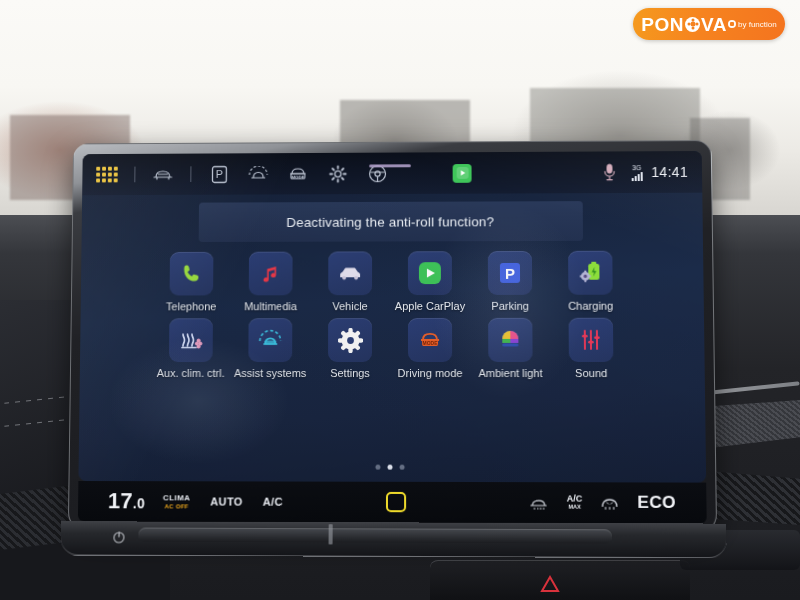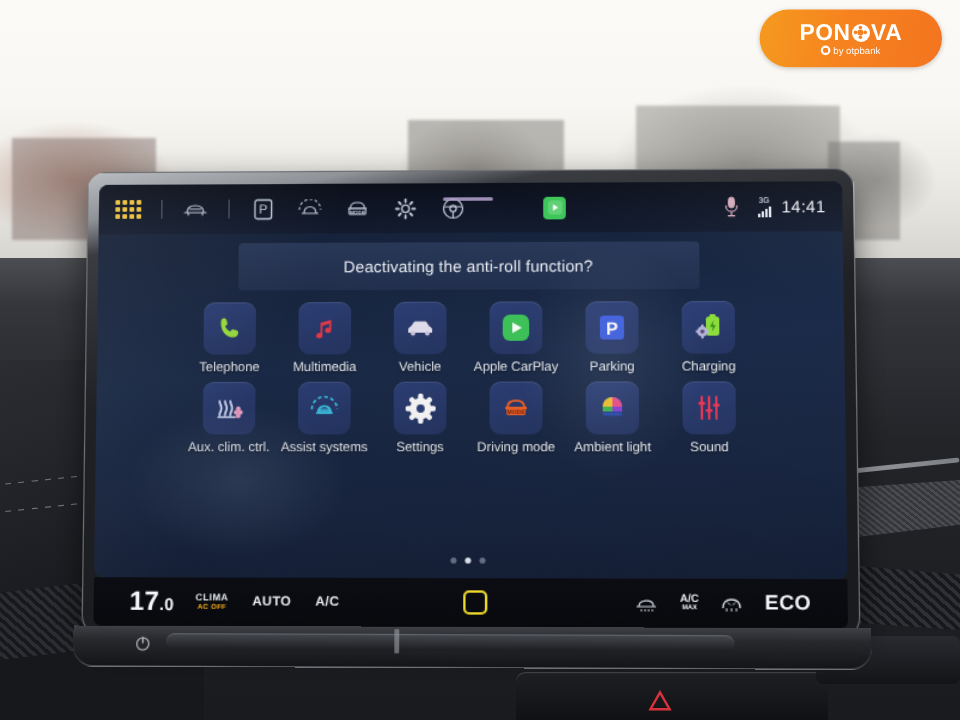--- a/index.html
+++ b/index.html
@@ -81,25 +81,25 @@
   }
   .hazard svg{ display:block; }
   .console-bottom{
     position:absolute; left:430px; top:560px; width:260px; height:40px;
     background:linear-gradient(180deg,#1e1f23,#101114); border-radius:8px 8px 0 0;
     border-top:1px solid rgba(160,163,168,.35);
   }
 
   
   .watermark{
-    position:absolute; left:633px; top:8px; width:152px; height:48px;
+    position:absolute; left:633px; top:8px; width:152px; height:32px;
     border-radius:24px;
     background:linear-gradient(100deg,#f59a1e 0%, #f6831f 45%, #f4741f 100%);
     box-shadow:0 1px 4px rgba(0,0,0,.22);
-    display:flex; flex-direction:column; align-items:center; justify-content:center;
+    display:flex; flex-direction:row; align-items:center; justify-content:center;
     gap:1px;
   }
   .wm-main{
     color:#fff; font-weight:bold; font-size:19px; letter-spacing:.5px;
     display:flex; align-items:center; line-height:1;
   }
   .wm-o{
     display:inline-block; width:15px; height:15px; border-radius:50%;
     background:#fff; position:relative; margin:0 1px;
   }
@@ -297,21 +297,21 @@
 </div>
 
 <div class="watermark">
   <div class="wm-main">
     <span>PON</span>
     <span class="wm-o"></span>
     <span>VA</span>
   </div>
   <div class="wm-sub">
     <span class="wm-badge"></span>
-    <span>by otpbank</span>
+    <span>by function</span>
   </div>
 </div>
 
 <div class="unit">
   <div class="bezel">
 
     <div class="glass">
 
       <div class="statusbar">
 

